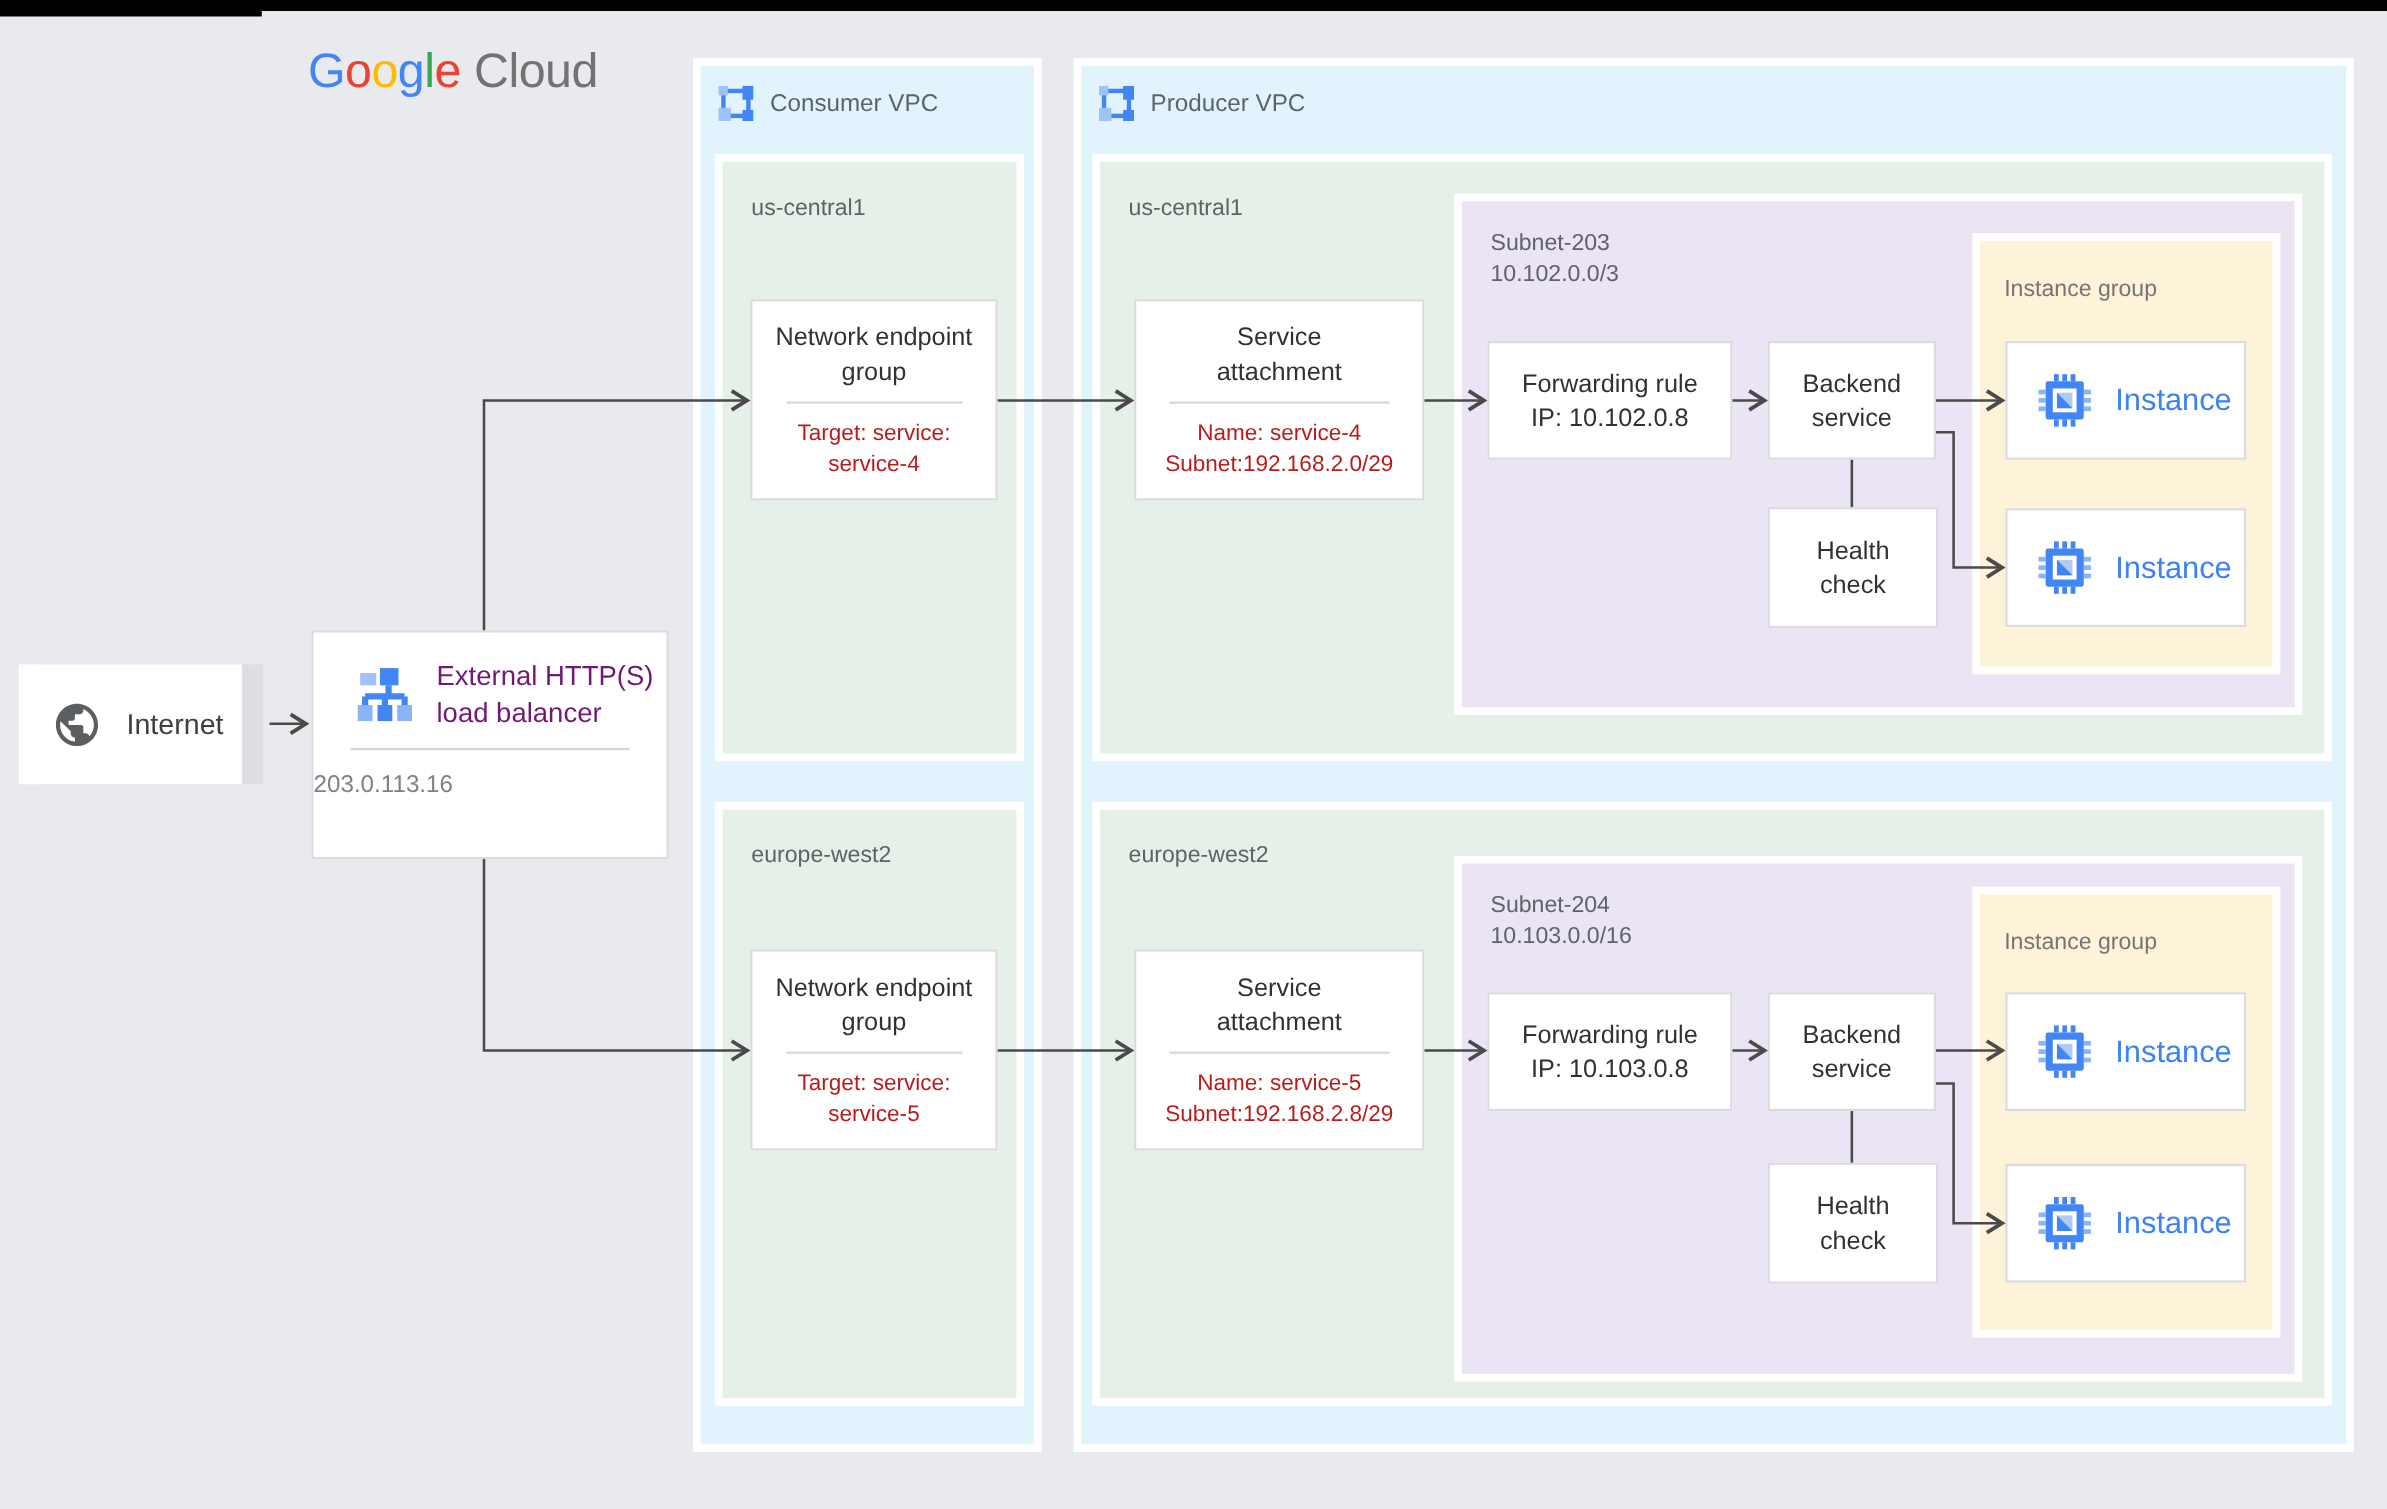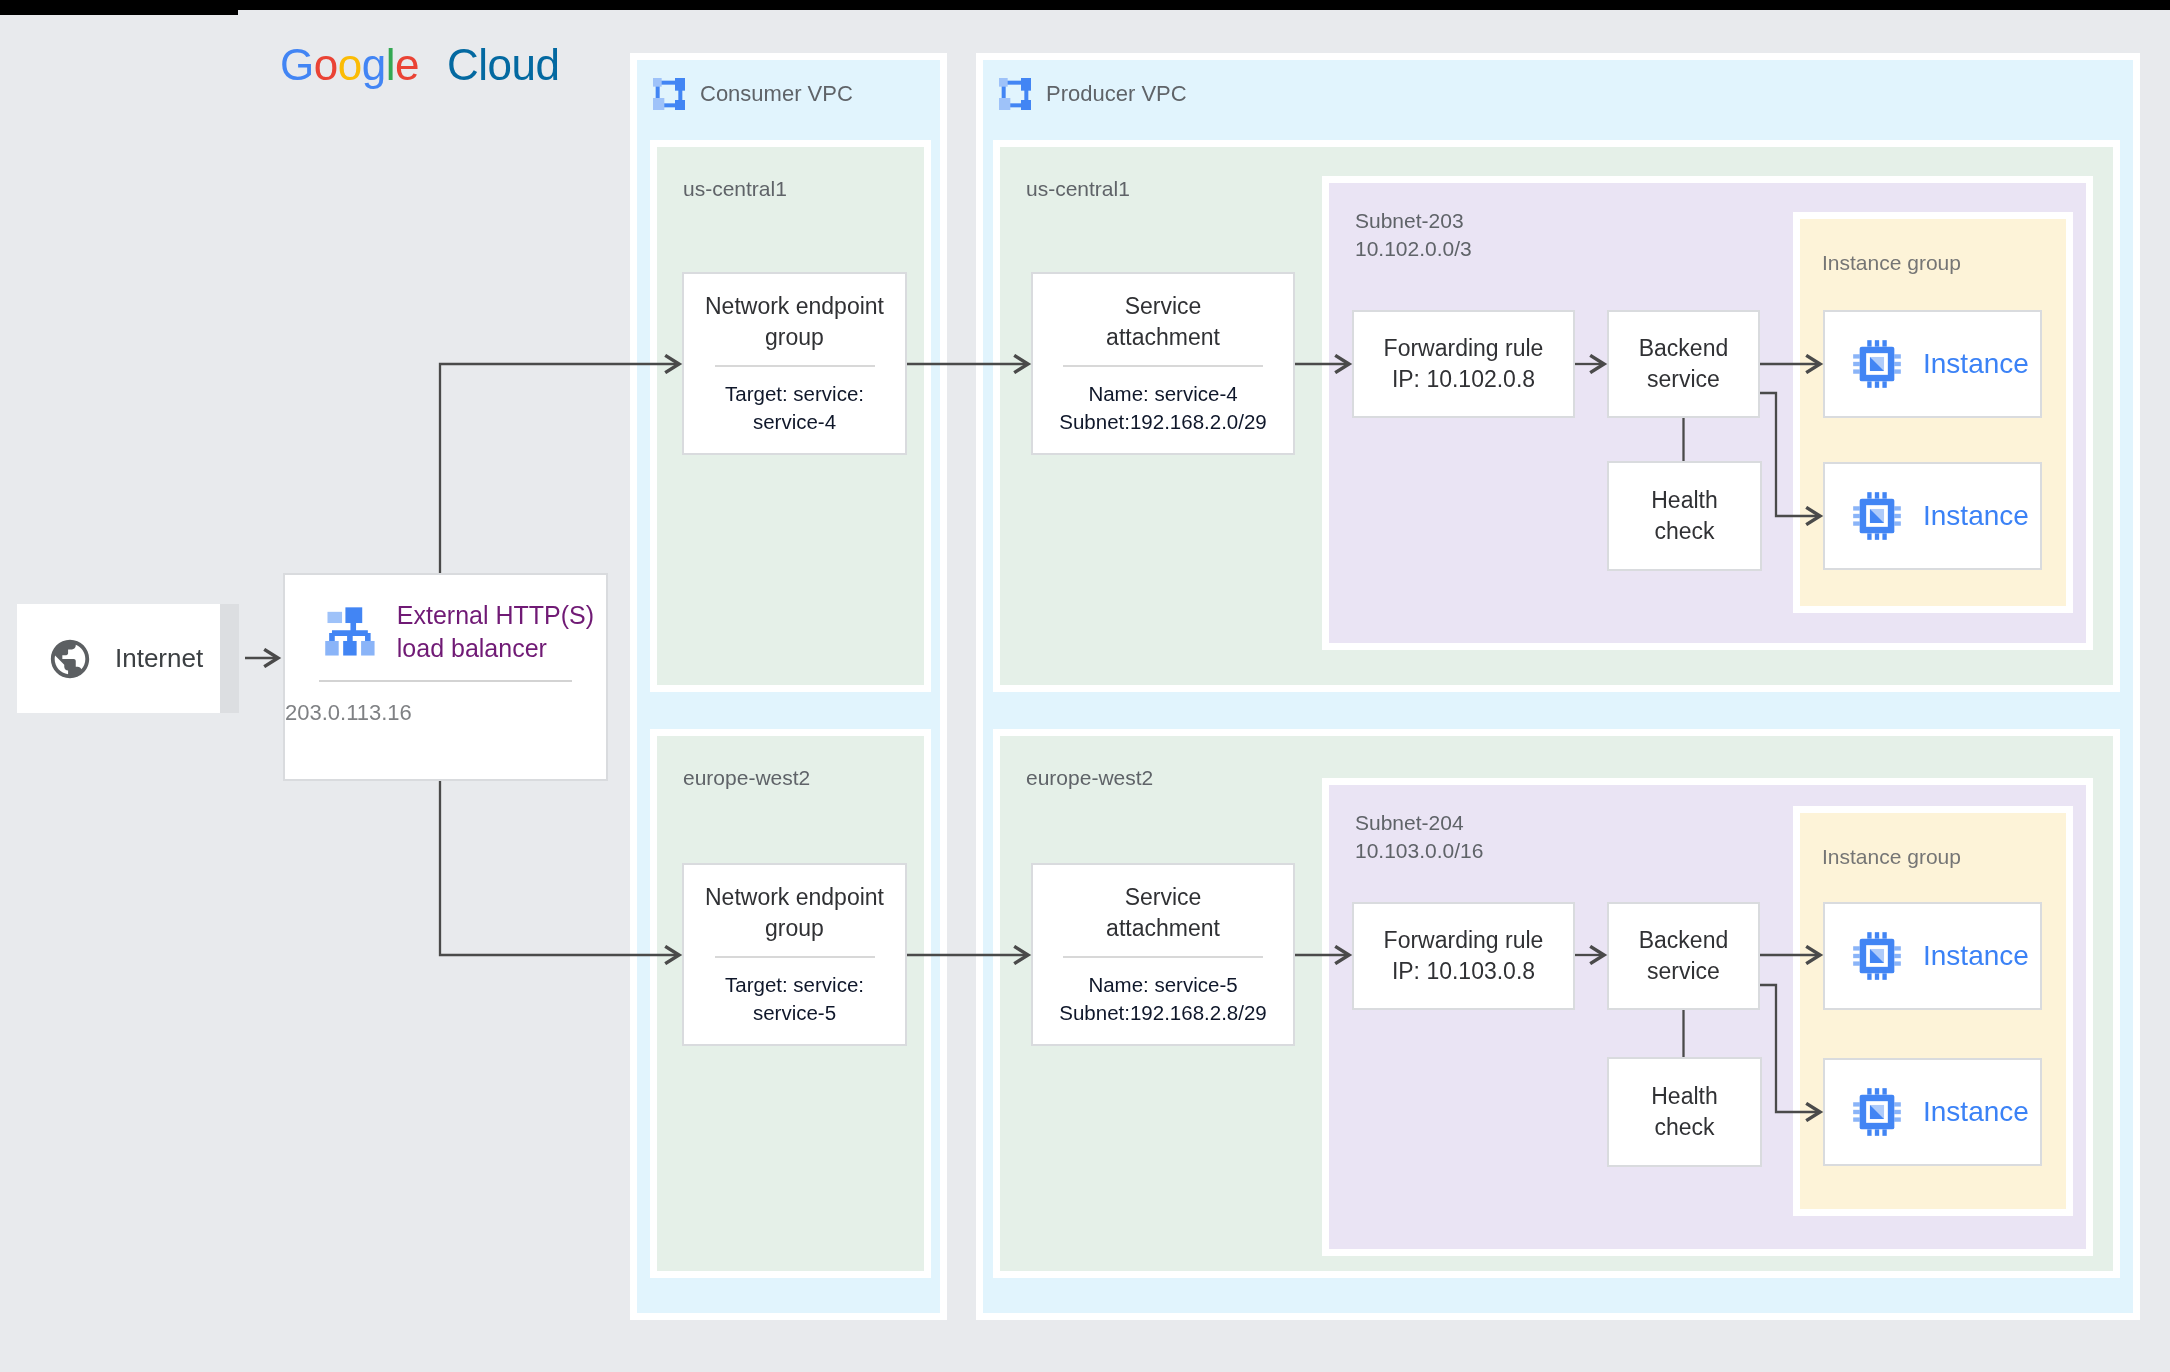--- a/index.html
+++ b/index.html
@@ -4,37 +4,37 @@
 <style>
   html,body{margin:0;padding:0;background:#e8eaed;}
   .canvas{position:relative;width:2170px;height:1372px;background:#e8eaed;overflow:hidden;
           font-family:"Liberation Sans","DejaVu Sans",sans-serif;}
   .abs{position:absolute;box-sizing:border-box;}
   .black-bar{background:#000;}
   
   .logo{position:absolute;left:280px;top:40px;font-size:44px;letter-spacing:-0.5px;display:flex;}
   .logo span{display:inline-block;}
   .lg-blue{color:#4285F4}.lg-red{color:#EA4335}.lg-yellow{color:#FBBC05}.lg-green{color:#34A853}
-  .lg-cloud{color:#0369a1;margin-left:28px;}
+  .lg-cloud{color:#737373;margin-left:12px;}
   
   .panel{position:absolute;border:7px solid #ffffff;box-sizing:border-box;}
   .p-blue{background:#e1f4fd;}
   .p-green{background:#e5f0e8;}
   .p-purple{background:#eae4f4;}
   .p-yellow{background:#fdf3d8;}
   .vpc-header{position:absolute;left:16px;top:18px;display:flex;align-items:center;gap:15px;}
   .vpc-label{font-size:22px;color:#5f6368;}
   .region-label{position:absolute;left:26px;top:30px;font-size:21px;color:#5f6368;}
   .subnet-label{position:absolute;left:26px;top:24px;font-size:21px;color:#5f6368;line-height:1.32;}
   .ig-label{position:absolute;left:22px;top:32px;font-size:21px;color:#757575;}
   
   .node{position:absolute;background:#fff;border:2px solid #d9dbde;box-sizing:border-box;
         display:flex;flex-direction:column;align-items:center;justify-content:center;text-align:center;}
   .node-title{font-size:23px;color:#303134;line-height:1.33;}
-  .node-sub{font-size:20.5px;color:#0f172a;line-height:1.35;text-align:center;}
+  .node-sub{font-size:20.5px;color:#b91c1c;line-height:1.35;text-align:center;}
   .divider{height:2px;background:#d8d8d8;width:76%;margin:13px auto;}
   
   .internet{position:absolute;display:flex;align-items:center;background:#fff;
             box-shadow:19px 0 0 #dcdee1;box-sizing:border-box;padding-left:30px;gap:22px;}
   .internet-label{font-size:26px;color:#3c4043;}
   
   .lb{position:absolute;background:#fff;border:2px solid #d9dbde;box-sizing:border-box;}
   .lb-top{display:flex;align-items:center;gap:20px;padding:24px 0 0 38px;}
   .lb-title{font-size:25px;color:#701a75;line-height:1.3;text-align:left;width:210px;}
   .lb-div{height:2px;background:#d3d3d3;margin:16px 34px 0 34px;}

